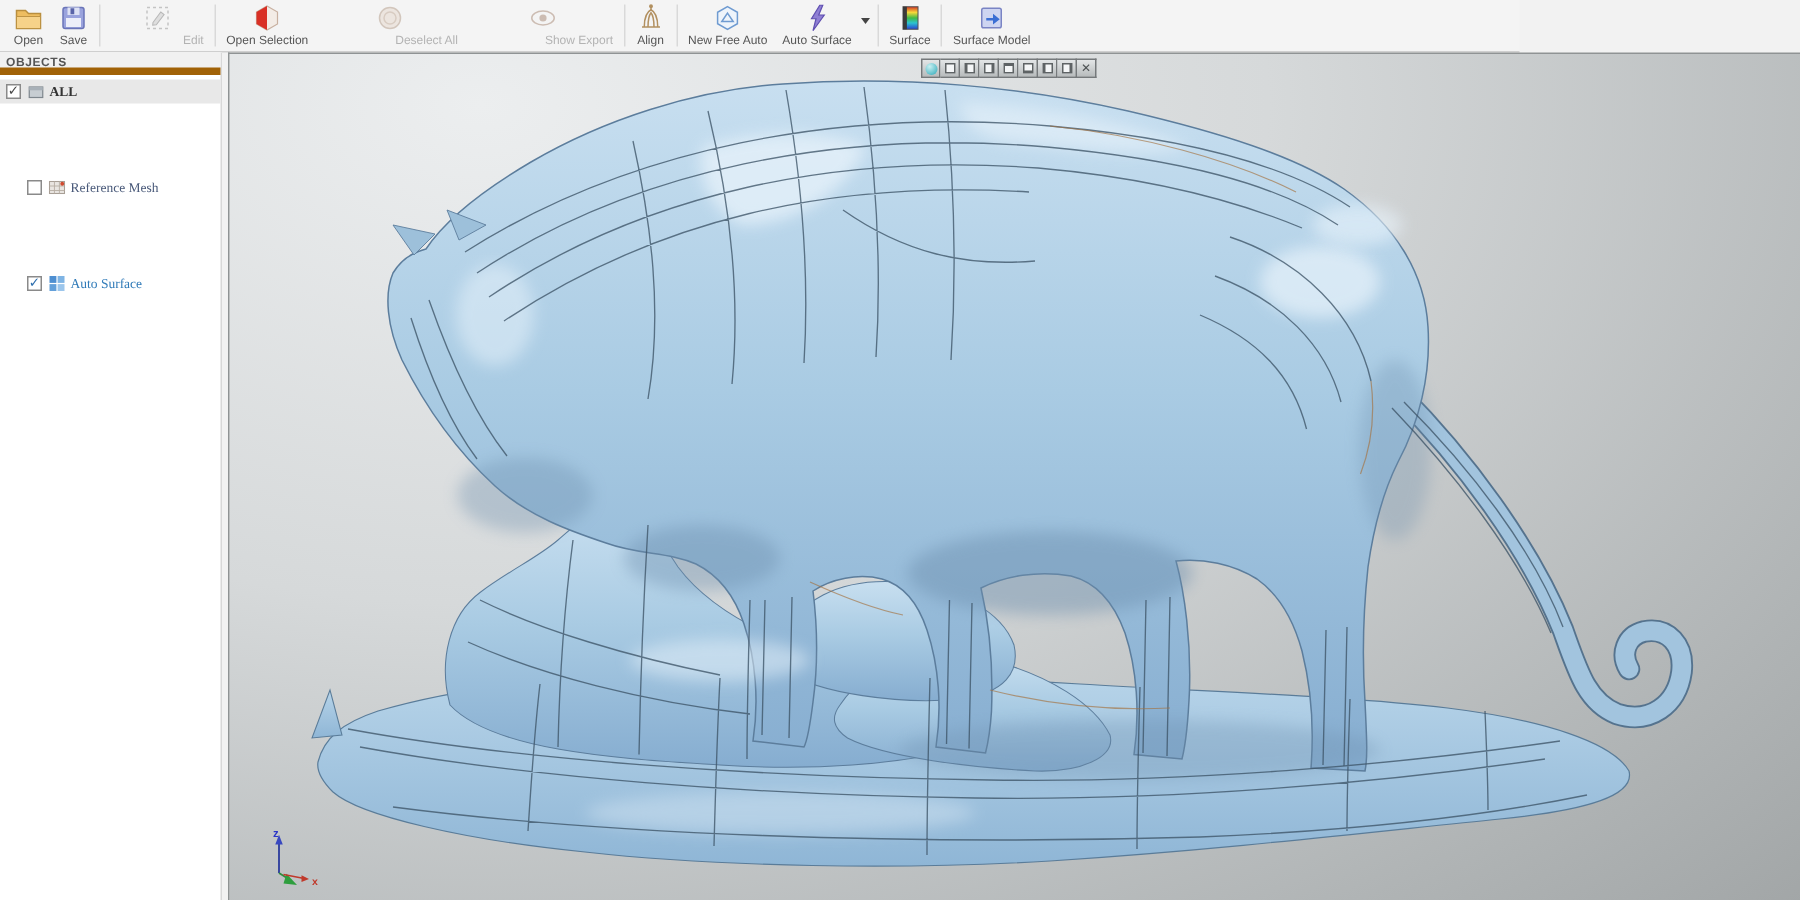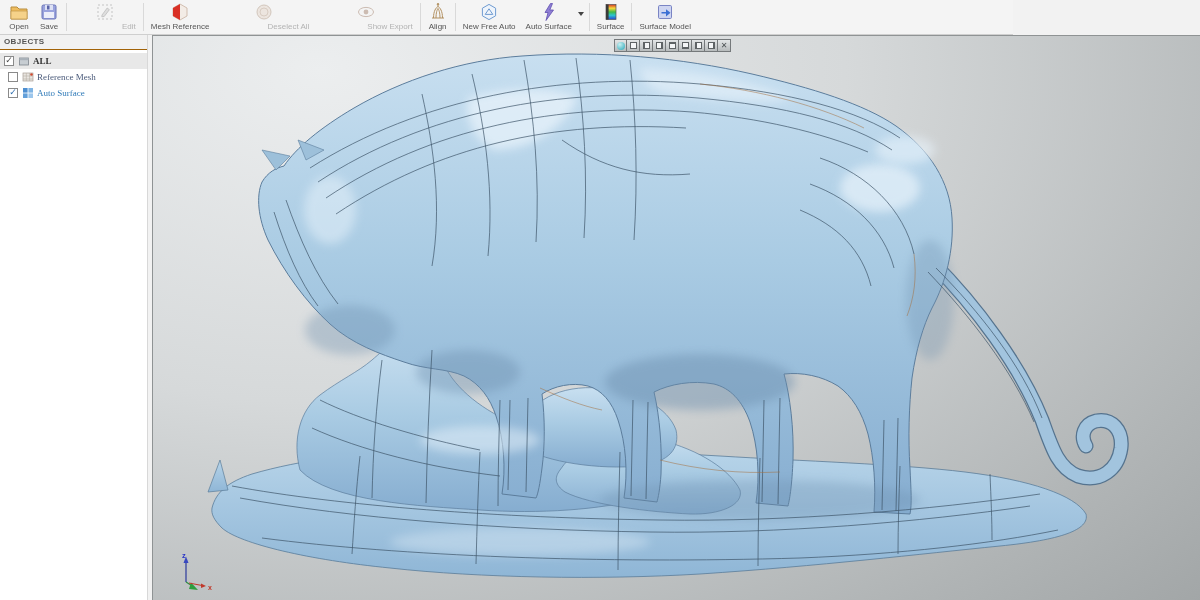--- a/index.html
+++ b/index.html
@@ -17,25 +17,25 @@
   .tb-label{font-size:8px;color:#555;white-space:nowrap;margin-top:1px;}
   .tb-btn[data-enabled="false"]{pointer-events:none;}
   .tb-btn[data-enabled="false"] .tb-label{color:#b3b3b3;padding-left:48px;}
   .tb-with-arrow{display:flex;align-items:flex-start;}
   .dd-arrow{width:0;height:0;border-left:3px solid transparent;border-right:3px solid transparent;
     border-top:4px solid #444;margin-top:12px;margin-left:1px;margin-right:3px;}
 
   
   .side-panel{position:absolute;left:0;top:35px;width:148px;height:565px;background:#ffffff;
     border-right:1px solid #d8d8d8;}
-  .panel-header{height:15px;background:#f1f1f1;border-bottom:1px solid #a16207;
+  .panel-header{height:15px;background:#f1f1f1;border-bottom:5px solid #a16207;
     font-size:8px;font-weight:bold;color:#555;letter-spacing:.4px;padding:2px 0 0 4px;}
   .tree{padding-top:3px;}
   .tree-row{display:flex;align-items:center;height:16px;padding-left:4px;cursor:default;}
-  .tree-row.child{padding-left:8px;}
+  .tree-row.child{padding-left:18px;margin-top:48px;}
   .tree-row[data-selected="true"]{background:#e8e8e8;}
   .cb{width:10px;height:10px;background:#fff;border:1px solid #8a8a8a;display:inline-flex;
     align-items:center;justify-content:center;flex:0 0 auto;}
   .cb .tick{display:none;font-size:9px;line-height:9px;margin-top:-2px;color:#4a4a4a;}
   .cb[data-checked="true"] .tick{display:block;}
   .cb.blue .tick{color:#2f6fae;}
   .ticon{margin:0 3px 0 4px;display:inline-flex;flex:0 0 auto;}
   .tlabel{font-size:9px;color:#444;white-space:nowrap;font-family:Liberation Serif, serif;}
   .tlabel.bold{font-weight:bold;color:#333;}
   .tlabel.ref{color:#4a5a7a;}
@@ -107,21 +107,21 @@
   <div class="tb-sep"></div>
 
   <div class="tb-group">
     <div class="tb-btn" data-enabled="true">
       <span class="tb-icon">
         <svg width="20" height="20" viewBox="0 0 20 20">
             <polygon points="10,2 17,6 17,14 10,18 3,14 3,6" fill="#f3ece6" stroke="#c8b0a0" stroke-width="0.8"></polygon>
             <path d="M10,2 L3,6 L3,14 L10,18 L10,10 Z" fill="#d93025"></path>
           </svg>
       </span>
-      <span class="tb-label">Mesh Reference</span>
+      <span class="tb-label">Open Selection</span>
     </div>
     <div class="tb-btn" data-enabled="false">
       <span class="tb-icon">
         <svg width="20" height="20" viewBox="0 0 20 20">
             <circle cx="10" cy="10" r="7" fill="#ece5df" stroke="#d2c6bc"></circle>
             <circle cx="10" cy="10" r="4" fill="none" stroke="#d8ccc2"></circle>
           </svg>
       </span>
       <span class="tb-label">Deselect All</span>
     </div>

